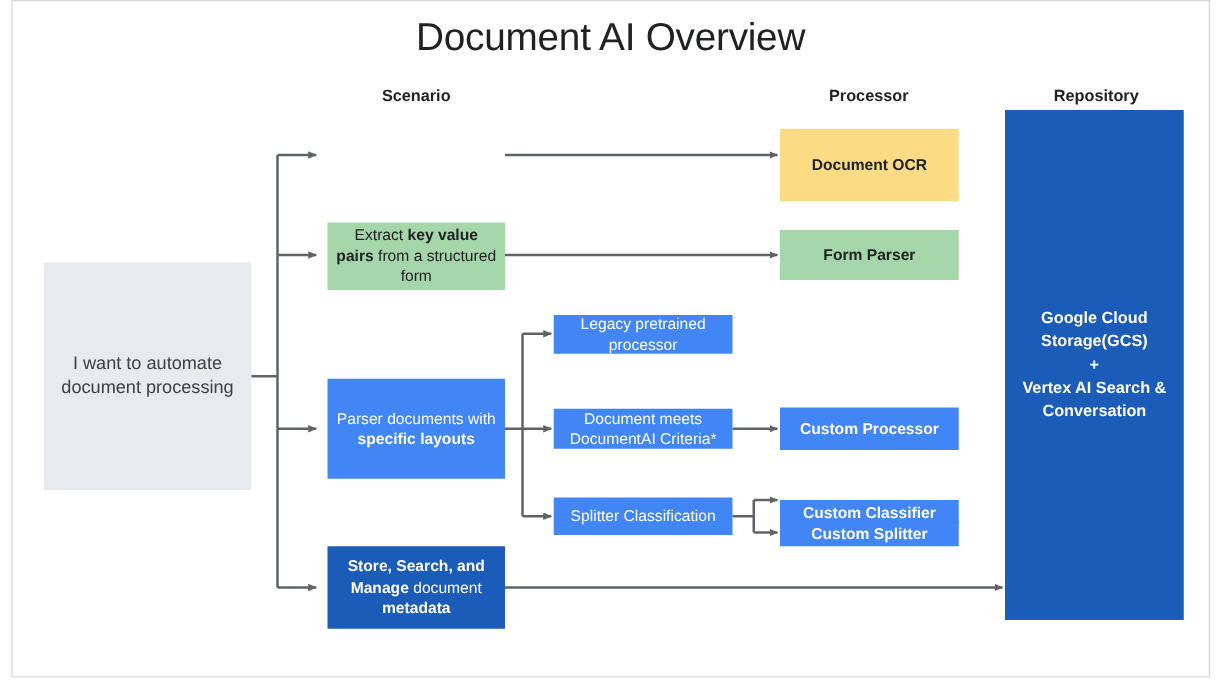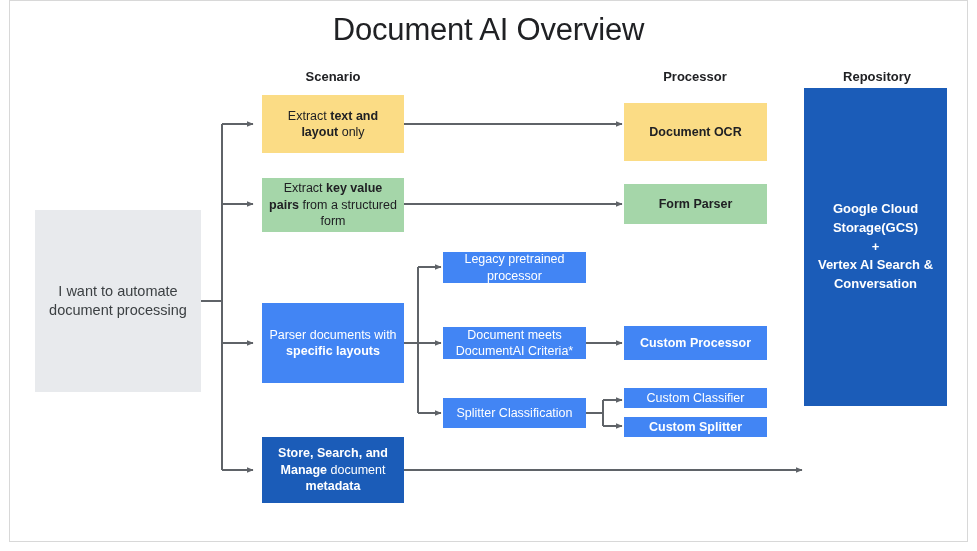--- a/index.html
+++ b/index.html
@@ -120,23 +120,20 @@
       <path d="M603,426 L622,426" marker-end="url(#arrow)"></path>
 
       <path d="M404,470 L802,470" marker-end="url(#arrow)"></path>
     </g>
   </svg>
 
   <div class="box b-gray" style="left:35px; top:210px; width:166px; height:182px;">
     <span>I want to automate document processing</span>
   </div>
 
-  <div class="box b-yellow" style="left:262px; top:95px; width:142px; height:58px;">
-    <span><span style="display: inline; font-weight: 400;">Extract </span><span style="display: inline; font-weight: bold;">text and layout</span><span style="display: inline; font-weight: 400;"> only</span></span>
-  </div>
 
   <div class="box b-green" style="left:262px; top:178px; width:142px; height:54px;">
     <span><span style="display: inline; font-weight: 400;">Extract </span><span style="display: inline; font-weight: bold;">key value pairs</span><span style="display: inline; font-weight: 400;"> from a structured form</span></span>
   </div>
 
   <div class="box b-blue" style="left:262px; top:303px; width:142px; height:80px;">
     <span><span style="display: inline; font-weight: 400;">Parser documents with </span><span style="display: inline; font-weight: bold;">specific layouts</span></span>
   </div>
 
   <div class="box b-darkblue" style="left:262px; top:437px; width:142px; height:66px;">
@@ -160,25 +157,25 @@
   </div>
 
   <div class="box b-green" style="left:624px; top:184px; width:143px; height:40px; font-weight:bold;">
     <span>Form Parser</span>
   </div>
 
   <div class="box b-blue" style="left:624px; top:326px; width:143px; height:34px; font-weight:bold;">
     <span>Custom Processor</span>
   </div>
 
-  <div class="box b-blue" style="left:624px; top:388px; width:143px; height:20px; font-weight:normal;">
+  <div class="box b-blue" style="left:624px; top:400px; width:143px; height:20px; font-weight:bold;">
     <span>Custom Classifier</span>
   </div>
 
   <div class="box b-blue" style="left:624px; top:417px; width:143px; height:20px; font-weight:bold;">
     <span>Custom Splitter</span>
   </div>
 
-  <div class="box b-darkblue" style="left:804px; top:88px; width:143px; height:318px;">
+  <div class="box b-darkblue" style="left:804px; top:88px; width:143px; height:408px;">
     <span class="repo-text">Google Cloud<br>Storage(GCS)<br>+<br>Vertex AI Search &amp;<br>Conversation</span>
   </div>
 
 </div>
 
 </body></html>

